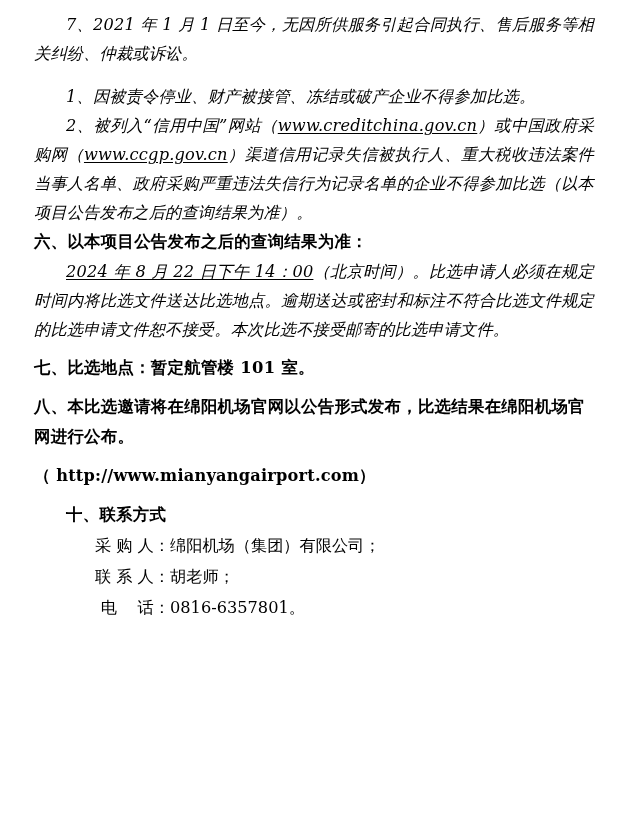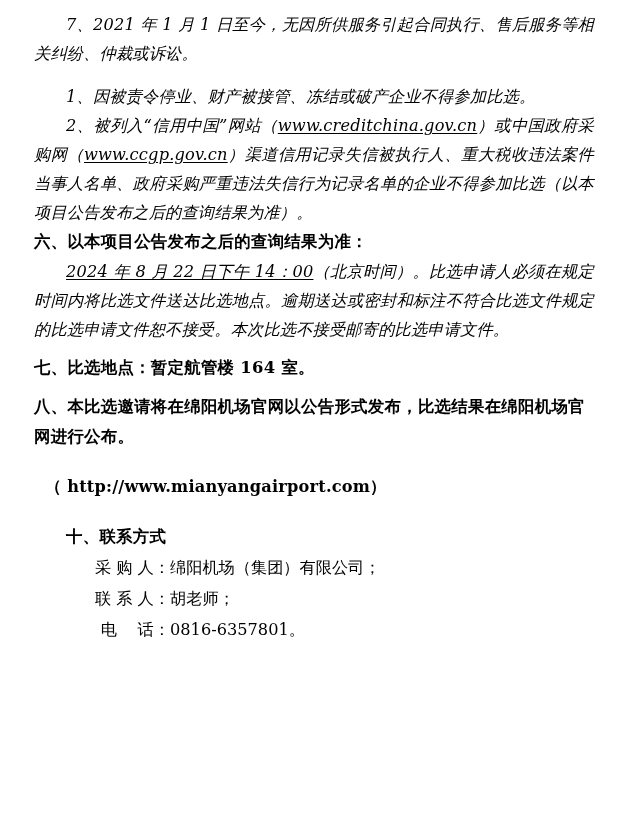--- a/index.html
+++ b/index.html
@@ -53,21 +53,21 @@
   }
   .contact-label {
     display: inline-block;
     width: 86px;
     text-align: right;
   }
   .url-line {
     font-size: 16.2px;
     line-height: 30px;
     font-weight: bold;
-    margin: 11px;
+    margin: 0;
     letter-spacing: 0.2px;
   }
 </style>
 </head>
 <body>
 
 <div class="page">
 
   <p class="p indent2">7、2021 年 1 月 1 日至今，无因所供服务引起合同执行、售后服务等相关纠纷、仲裁或诉讼。</p>
 
@@ -75,21 +75,21 @@
 
   <p class="p indent2">1、因被责令停业、财产被接管、冻结或破产企业不得参加比选。</p>
   <p class="p indent2"><span>2、被列入“信用中国”网站（</span><span class="u">www.creditchina.gov.cn</span><span>）或中国政府采购网（</span><span class="u">www.ccgp.gov.cn</span><span>）渠道信用记录失信被执行人、重大税收违法案件当事人名单、政府采购严重违法失信行为记录名单的企业不得参加比选（以本项目公告发布之后的查询结果为准）。</span></p>
 
 
   <p class="heading">六、以本项目公告发布之后的查询结果为准：</p>
   <p class="p indent2"><span class="u">2024 年 8 月 22 日下午 14：00</span><span>（北京时间）。比选申请人必须在规定时间内将比选文件送达比选地点。逾期送达或密封和标注不符合比选文件规定的比选申请文件恕不接受。本次比选不接受邮寄的比选申请文件。</span></p>
 
   <div class="gap-sm"></div>
 
-  <p class="heading">七、比选地点：暂定航管楼 164 室。</p>
+  <p class="heading">七、比选地点：暂定航管楼 101 室。</p>
 
   <div class="gap-sm"></div>
 
   <p class="heading">八、本比选邀请将在绵阳机场官网以公告形式发布，比选结果在绵阳机场官网进行公布。</p>
 
   <div class="gap-sm"></div>
 
   <p class="url-line">（ http://www.mianyangairport.com）</p>
 
   <div class="gap-sm"></div>

